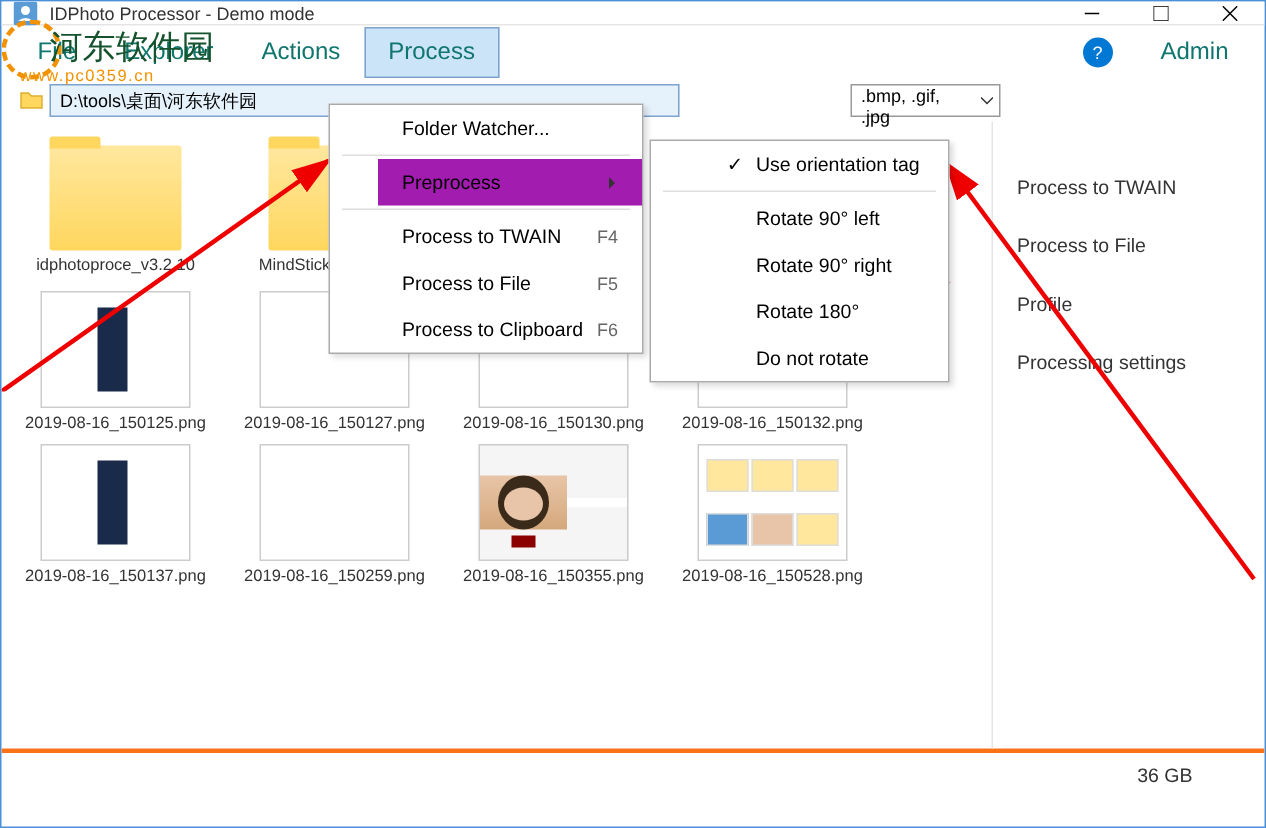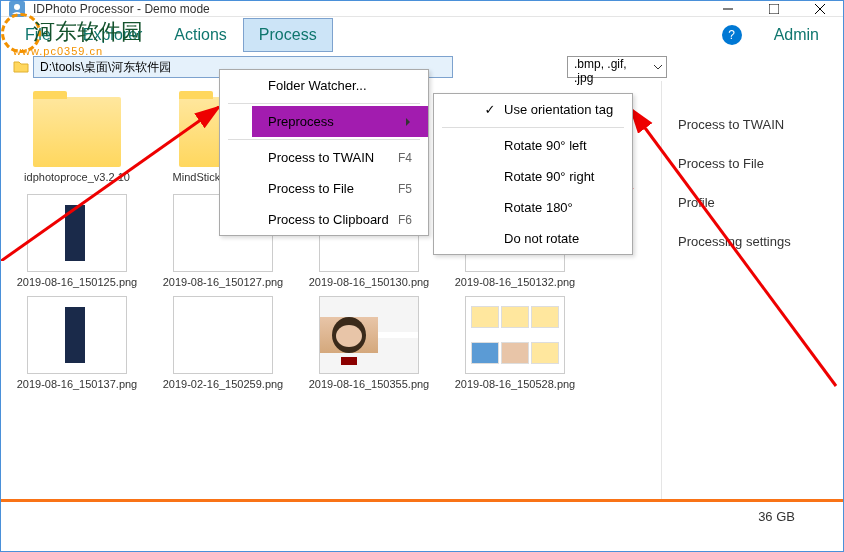--- a/index.html
+++ b/index.html
@@ -227,21 +227,21 @@
             <div class="ss-body">
               <div class="ss-right">
                 <div class="ss-line"></div>
                 <div class="ss-line"></div>
                 <div class="ss-line"></div>
                 <div class="ss-line"></div>
                 <div class="ss-line" style="background:#c00"></div>
               </div>
             </div>
           </div>
-        <div class="thumb-label">2019-02-16_150259.png</div>
+        <div class="thumb-label">2019-08-16_150259.png</div>
       </div>
       <div class="thumb-item">
         <div class="thumb-img photo-thumb">
           <div class="photo-left">
               <div class="photo-head">
                 <div class="photo-bow"></div>
               </div>
             </div>
           <div class="photo-right">
               <div class="ss-line"></div>

